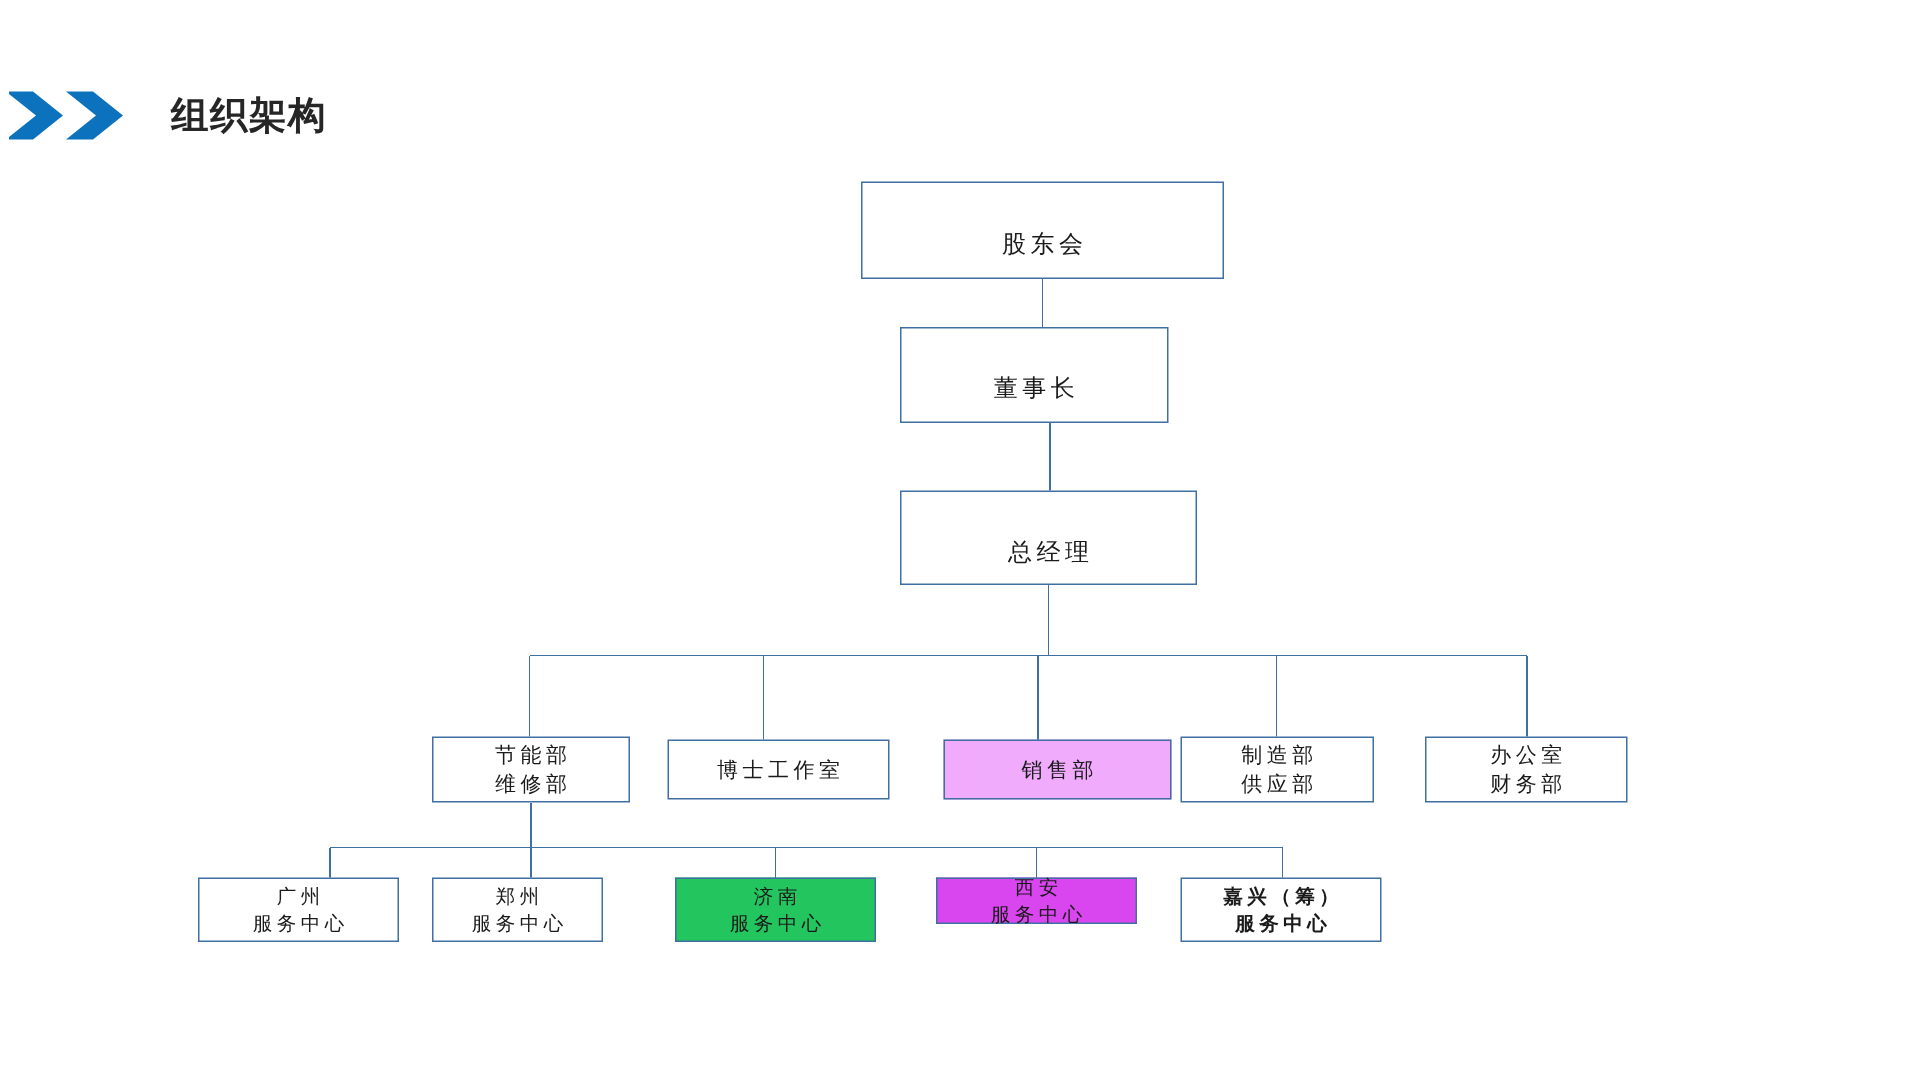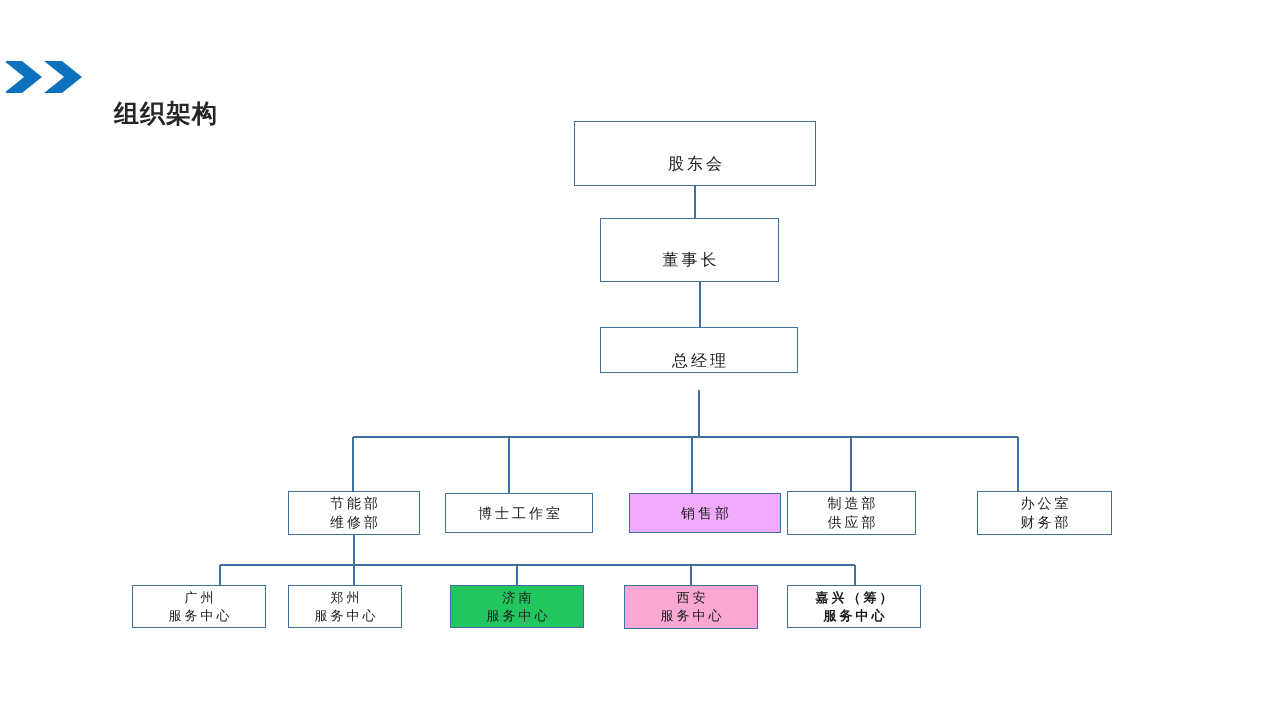--- a/index.html
+++ b/index.html
@@ -33,21 +33,20 @@
   #page-title {
     position: absolute;
     left: 114px;
     top: 14px;
     font-size: 25px;
     font-weight: bold;
     color: #262626;
     letter-spacing: 1px;
     line-height: 34px;
     white-space: nowrap;
-    margin-top: 36px;
   }
 
   
   #chart {
     position: absolute;
     left: 0;
     top: 0;
     width: 1280px;
     height: 720px;
   }
@@ -117,54 +116,54 @@
         <line x1="855" y1="565" x2="855" y2="585"></line>
       </g>
   </svg>
   <div id="nodes-layer">
       <div class="node lvl-top" style="left: 574px; top: 121px; width: 242px; height: 65px; border-color: rgb(63, 111, 163); background: rgb(255, 255, 255);">
         <span class="line">股东会</span>
       </div>
       <div class="node lvl-top" style="left: 600px; top: 218px; width: 179px; height: 64px; border-color: rgb(63, 111, 163); background: rgb(255, 255, 255);">
         <span class="line">董事长</span>
       </div>
-      <div class="node lvl-top" style="left: 600px; top: 327px; width: 198px; height: 46px; border-color: rgb(63, 111, 163); background: rgb(255, 255, 255); justify-content: flex-end;">
+      <div class="node lvl-top" style="left: 600px; top: 327px; width: 198px; height: 63px; border-color: rgb(63, 111, 163); background: rgb(255, 255, 255);">
         <span class="line">总经理</span>
       </div>
       <div class="node lvl-dept" style="left: 288px; top: 491px; width: 132px; height: 44px; border-color: rgb(63, 111, 163); background: rgb(255, 255, 255);">
         <span class="line">节能部</span>
         <span class="line">维修部</span>
       </div>
       <div class="node lvl-dept" style="left: 445px; top: 493px; width: 148px; height: 40px; border-color: rgb(63, 111, 163); background: rgb(255, 255, 255);">
         <span class="line">博士工作室</span>
       </div>
       <div class="node lvl-dept" style="left: 629px; top: 493px; width: 152px; height: 40px; border-color: rgb(63, 111, 163); background: #f0abfc;">
         <span class="line">销售部</span>
       </div>
       <div class="node lvl-dept" style="left: 787px; top: 491px; width: 129px; height: 44px; border-color: rgb(63, 111, 163); background: rgb(255, 255, 255);">
         <span class="line">制造部</span>
         <span class="line">供应部</span>
       </div>
-      <div class="node lvl-dept" style="left: 950px; top: 491px; width: 135px; height: 44px; border-color: rgb(63, 111, 163); background: rgb(255, 255, 255); margin-left: 27px;">
+      <div class="node lvl-dept" style="left: 950px; top: 491px; width: 135px; height: 44px; border-color: rgb(63, 111, 163); background: rgb(255, 255, 255);">
         <span class="line">办公室</span>
         <span class="line">财务部</span>
       </div>
       <div class="node lvl-svc" style="left: 132px; top: 585px; width: 134px; height: 43px; border-color: rgb(63, 111, 163); background: rgb(255, 255, 255);">
         <span class="line">广州</span>
         <span class="line">服务中心</span>
       </div>
       <div class="node lvl-svc" style="left: 288px; top: 585px; width: 114px; height: 43px; border-color: rgb(63, 111, 163); background: rgb(255, 255, 255);">
         <span class="line">郑州</span>
         <span class="line">服务中心</span>
       </div>
       <div class="node lvl-svc" style="left: 450px; top: 585px; width: 134px; height: 43px; border-color: rgb(63, 111, 163); background: #22c55e;">
         <span class="line">济南</span>
         <span class="line">服务中心</span>
       </div>
-      <div class="node lvl-svc" style="left: 624px; top: 585px; width: 134px; height: 44px; border-color: rgb(63, 111, 163); background: #f9a8d4;">
+      <div class="node lvl-svc" style="left: 624px; top: 585px; width: 134px; height: 31px; border-color: rgb(63, 111, 163); background: #d946ef;">
         <span class="line">西安</span>
         <span class="line">服务中心</span>
       </div>
       <div class="node lvl-svc" style="left: 787px; top: 585px; width: 134px; height: 43px; border-color: rgb(63, 111, 163); background: rgb(255, 255, 255); font-weight: bold;">
         <span class="line">嘉兴（筹）</span>
         <span class="line">服务中心</span>
       </div>
     </div>
 </div>
 

